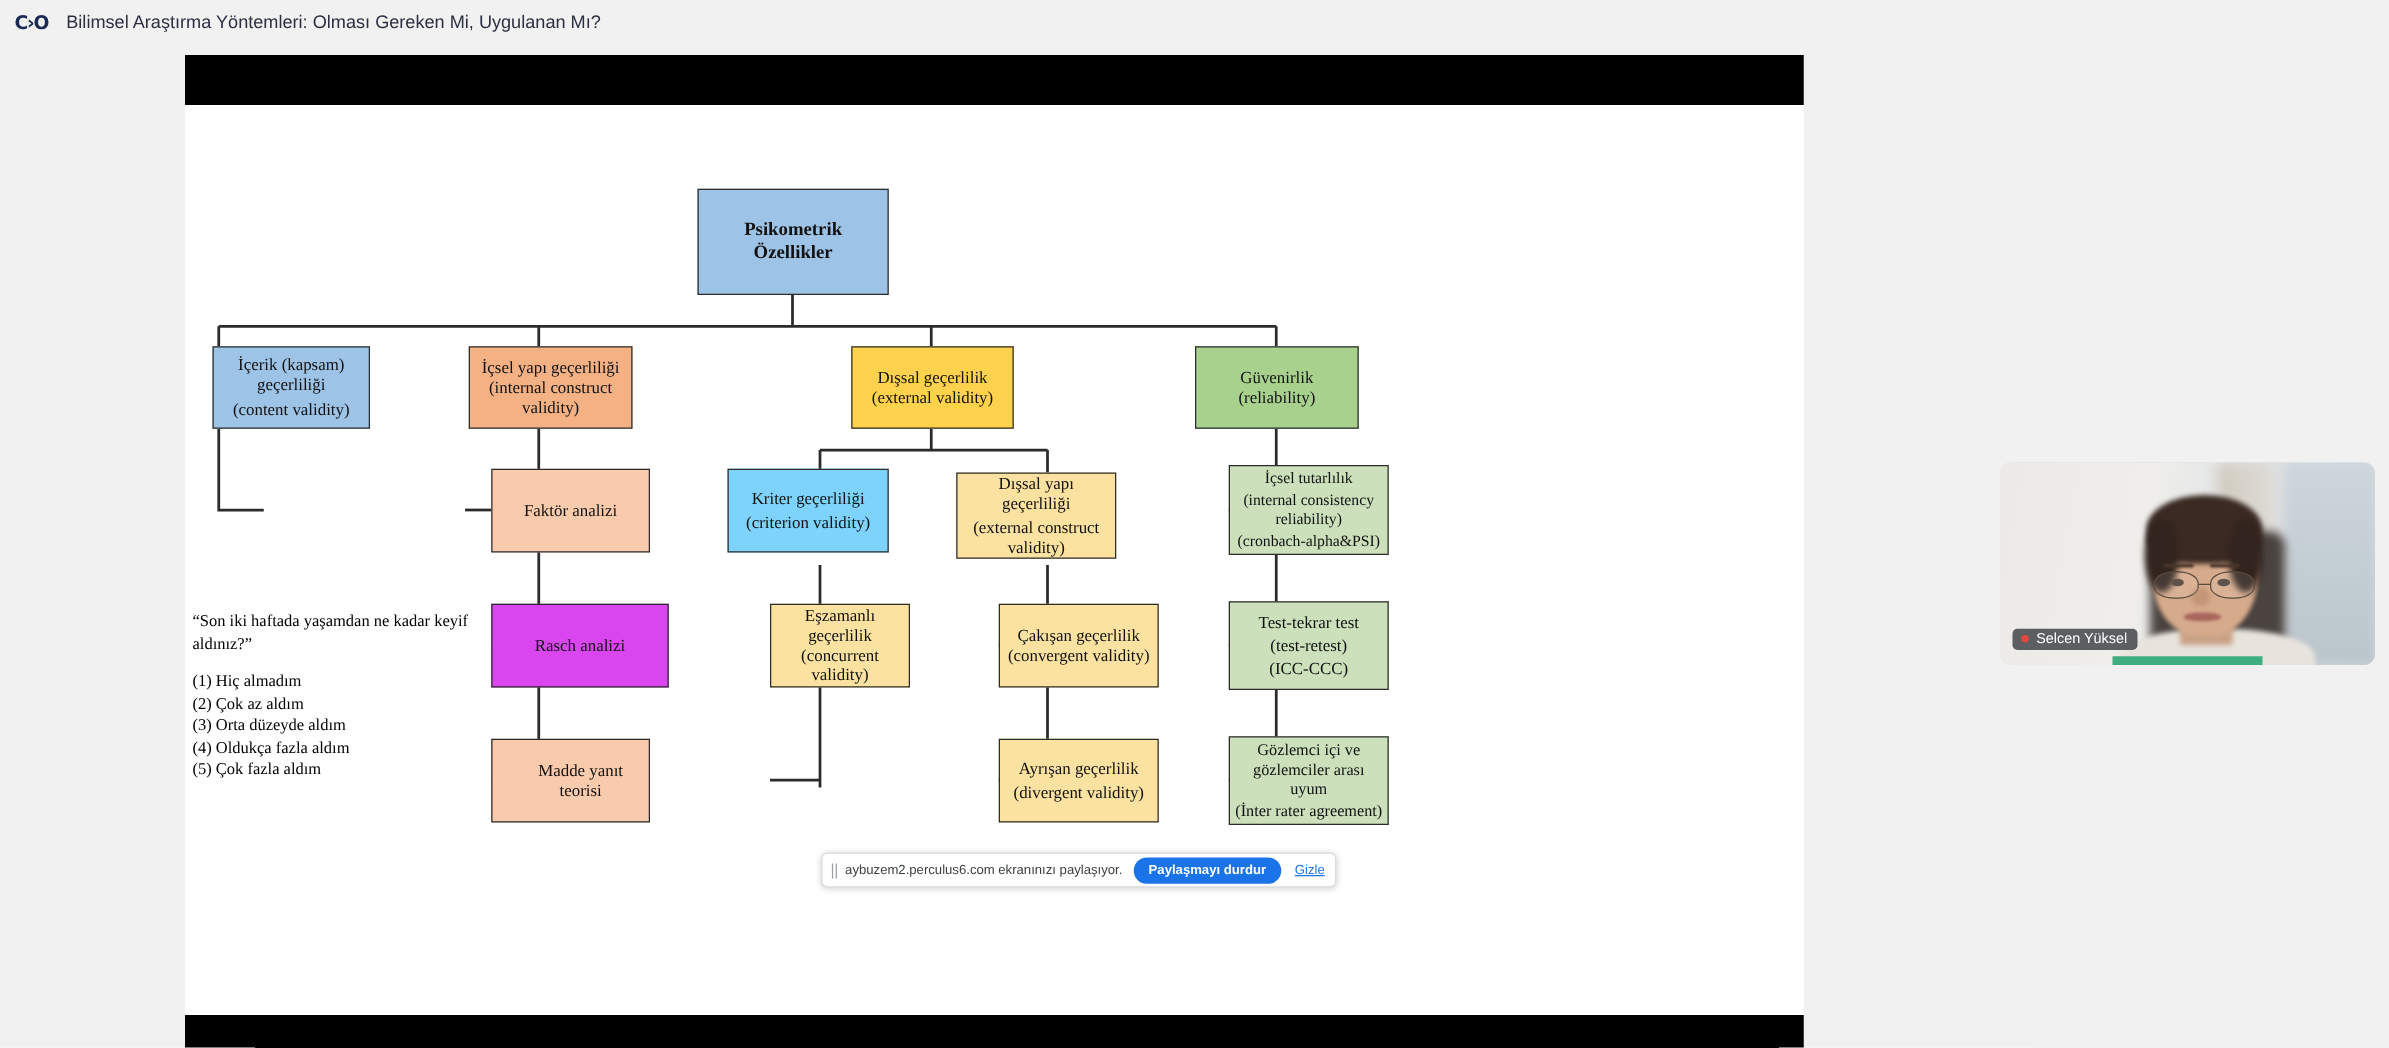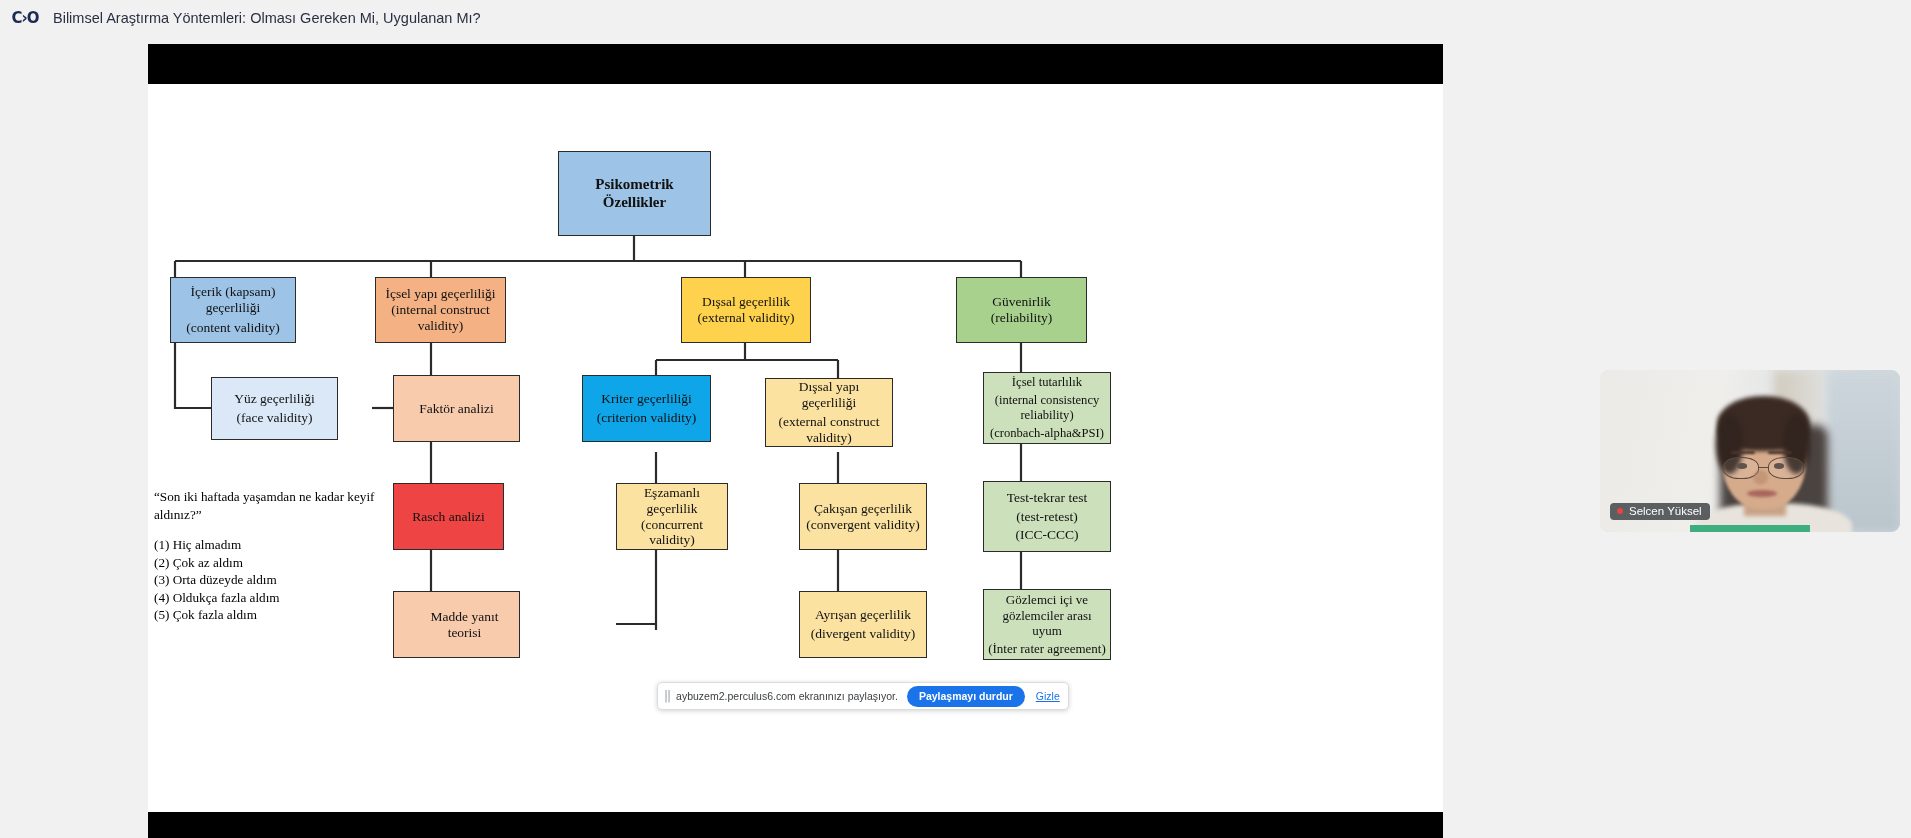--- a/index.html
+++ b/index.html
@@ -300,48 +300,44 @@
 
       <div class="node" style="left:533px; top:193px; width:130px; height:66px; background:#FFD24D; font-size:13.5px;">
         <span class="ln">Dışsal geçerlilik</span>
         <span class="ln">(external validity)</span>
       </div>
 
       <div class="node" style="left:808px; top:193px; width:131px; height:66px; background:#A9D18E; font-size:13.5px;">
         <span class="ln">Güvenirlik (reliability)</span>
       </div>
 
-      <div class="node" style="left:63px; top:293px; width:127px; height:63px; background:#DAE8F7; font-size:13.5px;">
-        <span class="ln">Yüz geçerliliği</span>
-        <span class="ln" style="margin-top:3px;">(face validity)</span>
-      </div>
 
       <div class="node" style="left:245px; top:291px; width:127px; height:67px; background:#F8CBAD; font-size:13.5px;">
         <span class="ln">Faktör analizi</span>
       </div>
 
-      <div class="node" style="left:434px; top:291px; width:129px; height:67px; background:#0ea5e9; font-size:13.5px;">
+      <div class="node" style="left:434px; top:291px; width:129px; height:67px; background:#7dd3fc; font-size:13.5px;">
         <span class="ln">Kriter geçerliliği</span>
         <span class="ln" style="margin-top:3px;">(criterion validity)</span>
       </div>
 
       <div class="node" style="left:617px; top:294px; width:128px; height:69px; background:#FBE2A0; font-size:13.5px;">
         <span class="ln">Dışsal yapı geçerliliği</span>
         <span class="ln" style="margin-top:3px;">(external construct</span>
         <span class="ln">validity)</span>
       </div>
 
       <div class="node" style="left:835px; top:288px; width:128px; height:72px; background:#CBE0BB; font-size:12.6px;">
         <span class="ln">İçsel tutarlılık</span>
         <span class="ln" style="margin-top:3px;">(internal consistency</span>
         <span class="ln">reliability)</span>
         <span class="ln" style="margin-top:3px;">(cronbach-alpha&amp;PSI)</span>
       </div>
 
-      <div class="node" style="left:245px; top:399px; width:111px; height:67px; background:#ef4444; font-size:13.5px;">
+      <div class="node" style="left:245px; top:399px; width:142px; height:67px; background:#d946ef; font-size:13.5px;">
         <span class="ln">Rasch analizi</span>
       </div>
 
       <div class="node" style="left:468px; top:399px; width:112px; height:67px; background:#FBE2A0; font-size:13.5px;">
         <span class="ln">Eşzamanlı geçerlilik</span>
         <span class="ln">(concurrent validity)</span>
       </div>
 
       <div class="node" style="left:651px; top:399px; width:128px; height:67px; background:#FBE2A0; font-size:13.5px;">
         <span class="ln">Çakışan geçerlilik</span>

